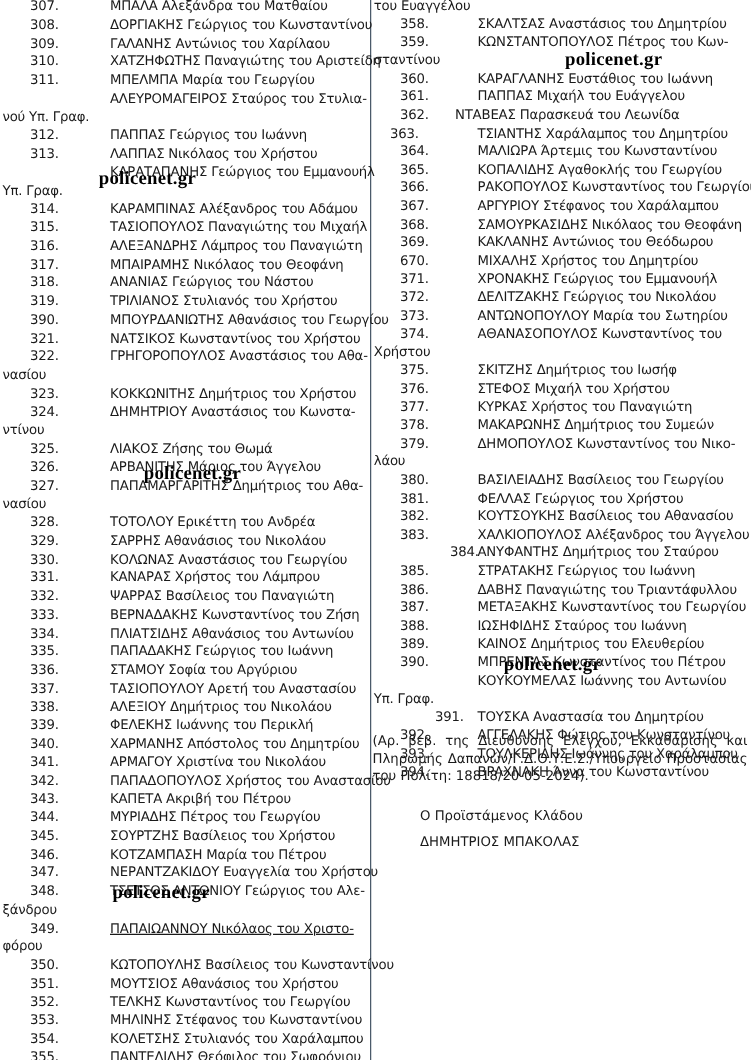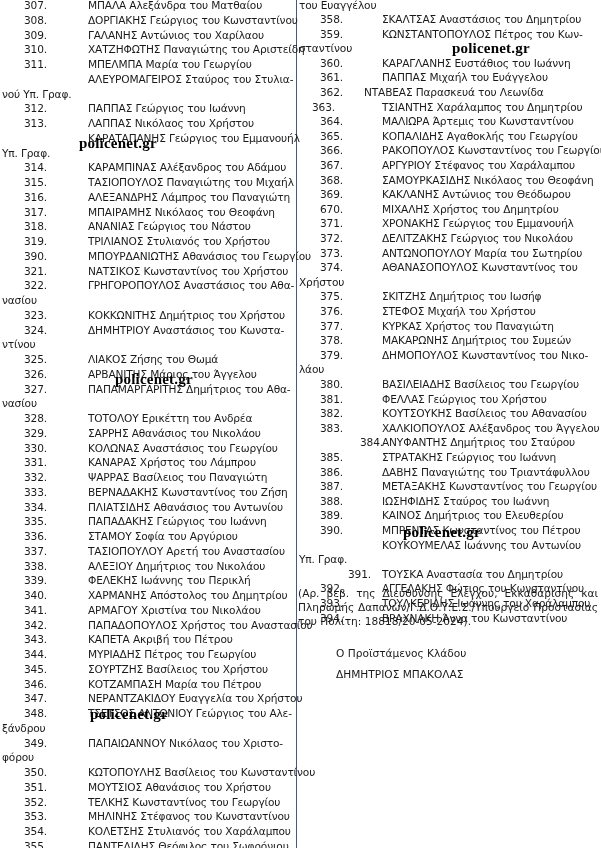--- a/index.html
+++ b/index.html
@@ -200,21 +200,21 @@
       <span class="num" style="left: 24px;">347.</span>
       <span class="name" style="left: 88px;">ΝΕΡΑΝΤΖΑΚΙΔΟΥ Ευαγγελία του Χρήστου</span>
     </div>
     <div class="line" style="top: 707px; left: 0px; width: 100%;">
       <span class="num" style="left: 24px;">348.</span>
       <span class="name" style="left: 88px;">ΤΣΕΤΣΟΣ ΑΝΤΩΝΙΟΥ Γεώργιος του Αλε-</span>
     </div>
     <div class="line" style="top: 721.75px; left: 2px;">ξάνδρου</div>
     <div class="line" style="top: 736.5px; left: 0px; width: 100%;">
       <span class="num" style="left: 24px;">349.</span>
-      <span class="name" style="left: 88px;">ΠΑΠΑΙΩΑΝΝΟΥ Νικόλαος του Χριστο-</span>
+      <span class="name" style="left: 88px; text-decoration: underline;">ΠΑΠΑΙΩΑΝΝΟΥ Νικόλαος του Χριστο-</span>
     </div>
     <div class="line" style="top: 751.25px; left: 2px;">φόρου</div>
     <div class="line" style="top: 766px; left: 0px; width: 100%;">
       <span class="num" style="left: 24px;">350.</span>
       <span class="name" style="left: 88px;">ΚΩΤΟΠΟΥΛΗΣ Βασίλειος του Κωνσταντίνου</span>
     </div>
     <div class="line" style="top: 780.75px; left: 0px; width: 100%;">
       <span class="num" style="left: 24px;">351.</span>
       <span class="name" style="left: 88px;">ΜΟΥΤΣΙΟΣ Αθανάσιος του Χρήστου</span>
     </div>

